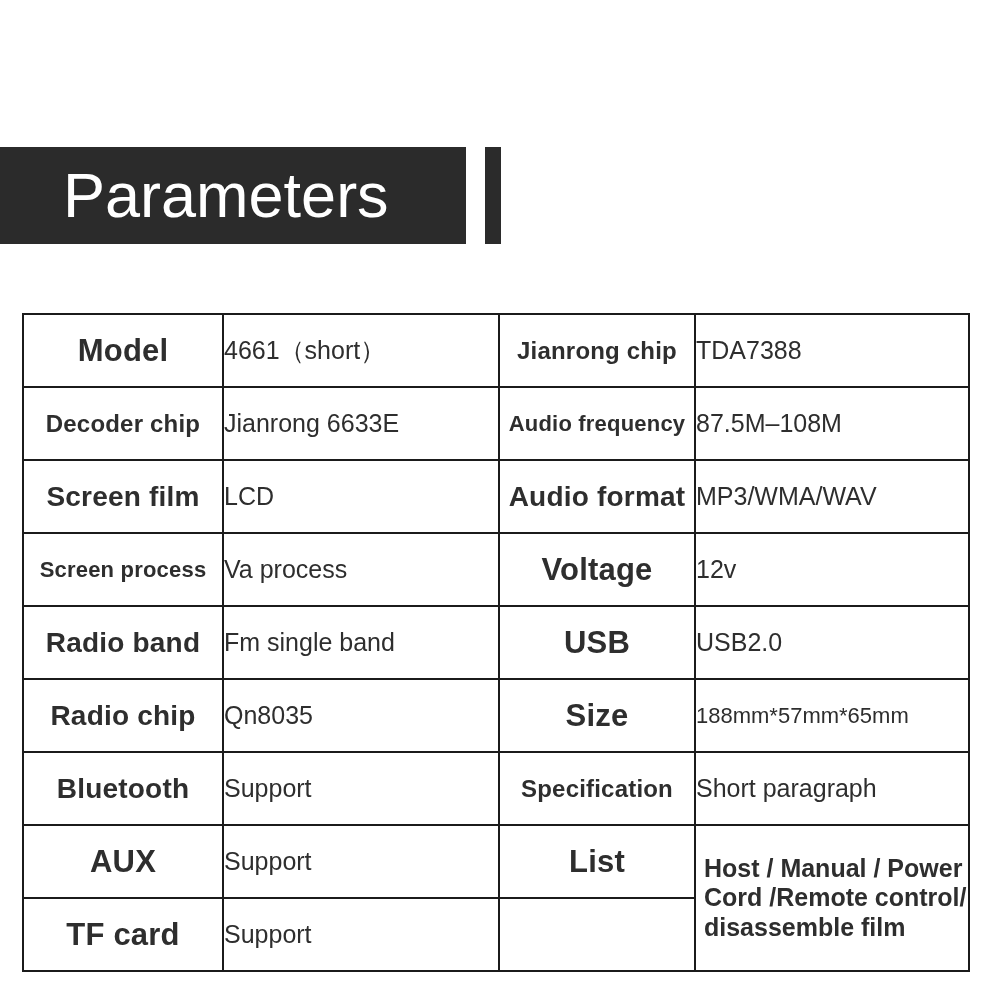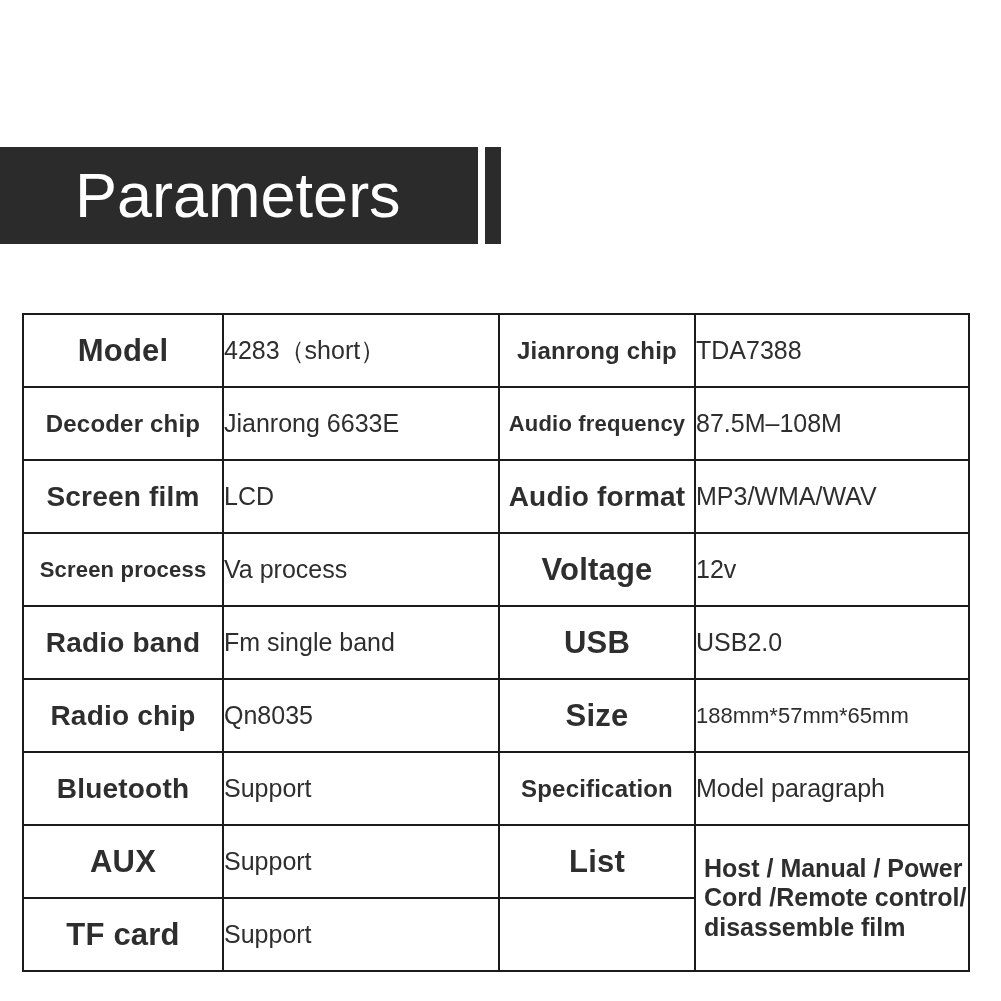--- a/index.html
+++ b/index.html
@@ -20,21 +20,20 @@
   #header-banner {
     position: absolute;
     left: 0;
     top: 147px;
     width: 466px;
     height: 97px;
     background: #2b2b2b;
     display: flex;
     align-items: center;
     overflow: hidden;
-    padding-left: 12px;
   }
   #header-title {
     color: #ffffff;
     font-size: 63px;
     font-weight: 400;
     letter-spacing: 0px;
     margin-left: 63px;
     line-height: 1;
     white-space: nowrap;
   }
@@ -123,21 +122,21 @@
     <colgroup>
       <col class="c-label-l">
       <col class="c-value-l">
       <col class="c-label-r">
       <col class="c-value-r">
     </colgroup>
     <tbody>
 
       <tr>
         <td class="label lg">Model</td>
-        <td class="value">4283（short）</td>
+        <td class="value">4661（short）</td>
         <td class="label sm">Jianrong chip</td>
         <td class="value">TDA7388</td>
       </tr>
 
       <tr>
         <td class="label sm">Decoder chip</td>
         <td class="value">Jianrong 6633E</td>
         <td class="label xsm">Audio frequency</td>
         <td class="value">87.5M–108M</td>
       </tr>
@@ -167,21 +166,21 @@
         <td class="label">Radio chip</td>
         <td class="value">Qn8035</td>
         <td class="label lg">Size</td>
         <td class="value sm">188mm*57mm*65mm</td>
       </tr>
 
       <tr>
         <td class="label">Bluetooth</td>
         <td class="value">Support</td>
         <td class="label sm">Specification</td>
-        <td class="value">Model paragraph</td>
+        <td class="value">Short paragraph</td>
       </tr>
 
       <tr>
         <td class="label lg">AUX</td>
         <td class="value">Support</td>
         <td class="label lg">List</td>
         <td class="value multiline" rowspan="2">
           <span class="ml-inner">Host / Manual / Power Cord /Remote control/ disassemble film</span>
         </td>
       </tr>

